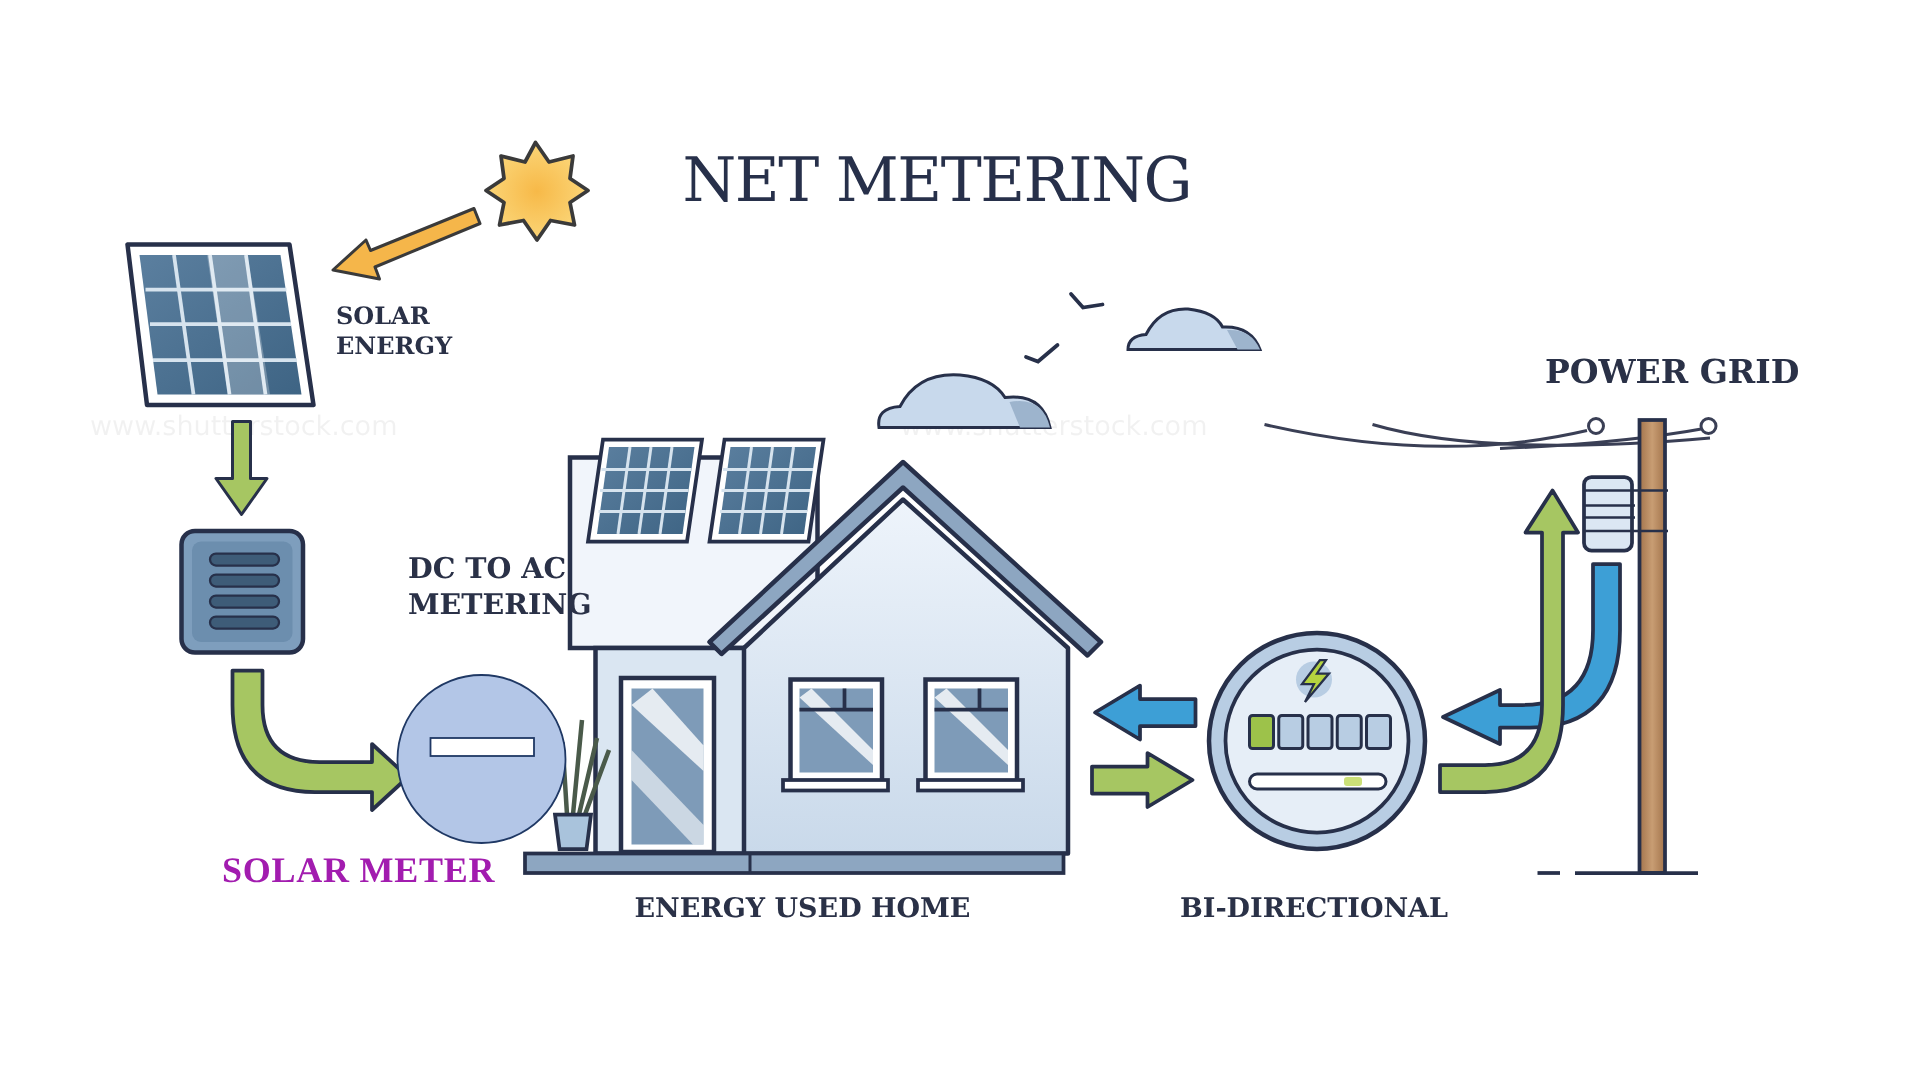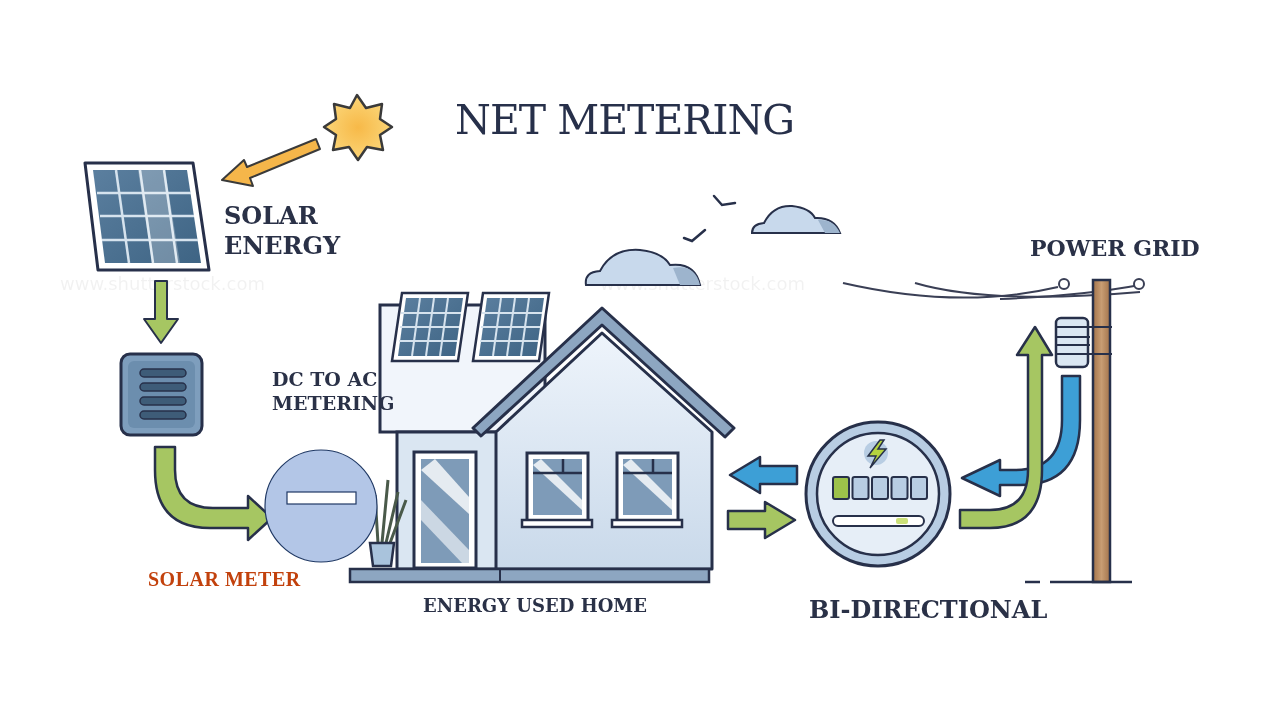--- a/index.html
+++ b/index.html
@@ -1,20 +1,20 @@
 <!DOCTYPE html>
 <html><head>
 <meta charset="utf-8">
 <style>
   html, body { margin:0; padding:0; background:#ffffff; }
   body { width:1280px; height:720px; position:relative; overflow:hidden; font-family:"DejaVu Serif", serif; }
   #stage { position:absolute; left:0; top:0; width:1280px; height:720px; }
   .lbl { position:absolute; font-family:"DejaVu Serif", serif; font-weight:bold; color:#2a3147; letter-spacing:0px; line-height:1.25; white-space:nowrap; }
   .title { position:absolute; left:455px; top:96px; font-family:"DejaVu Serif", serif; font-weight:normal; font-size:41px; color:#27304a; letter-spacing:-1px; white-space:nowrap; }
-  .solar-meter-lbl { position:absolute; left:148px; top:568px; font-family:"Liberation Serif", serif; font-weight:bold; font-size:20px; color:#c2410c; white-space:nowrap; letter-spacing:0.5px;text-align:center; }
+  .solar-meter-lbl { position:absolute; left:148px; top:568px; font-family:"Liberation Serif", serif; font-weight:bold; font-size:24px; color:#a21caf; white-space:nowrap; letter-spacing:0.5px;text-align:center; }
 </style>
 </head>
 <body>
 
 <svg id="stage" width="1280" height="720" viewBox="0 0 1280 720" xmlns="http://www.w3.org/2000/svg">
   <defs>
     <linearGradient id="houseGrad" x1="0" y1="0" x2="0" y2="1">
       <stop offset="0" stop-color="#eef4fb"></stop>
       <stop offset="1" stop-color="#c9d9ea"></stop>
     </linearGradient>
@@ -203,31 +203,31 @@
   </g>
 
   <g>
     <circle cx="321" cy="506" r="56" fill="#b3c6e7" stroke="#1f3864" stroke-width="1.2"></circle>
     <rect x="287" y="492" width="69" height="12" fill="#ffffff" stroke="#1f3864" stroke-width="1.2"></rect>
   </g>
 </svg>
 
 <div class="title">NET METERING</div>
 
-<div class="lbl" style="left:224px; top:201px; font-size:24px;">
+<div class="lbl" style="left:224px; top:201px; font-size:16px;">
   <div>SOLAR</div>
   <div>ENERGY</div>
 </div>
 
 <div class="lbl" style="left:224px; top:368px; font-size:19px;margin-left:48px;">
   <div>DC TO AC</div>
   <div>METERING</div>
 </div>
 
 <div class="solar-meter-lbl">SOLAR METER</div>
 
 <div class="lbl" style="left:423px; top:595px; font-size:18px;text-align:center;">ENERGY USED HOME</div>
 
-<div class="lbl" style="left:780px; top:595px; font-size:24px; text-align:center; width:192px;margin-left:29px;">
+<div class="lbl" style="left:780px; top:595px; font-size:18px; text-align:center; width:192px;">
   <div>BI-DIRECTIONAL</div>
 </div>
 
 <div class="lbl" style="left:1030px; top:235px; font-size:22px;text-align:center;">POWER GRID</div>
 
 </body></html>

